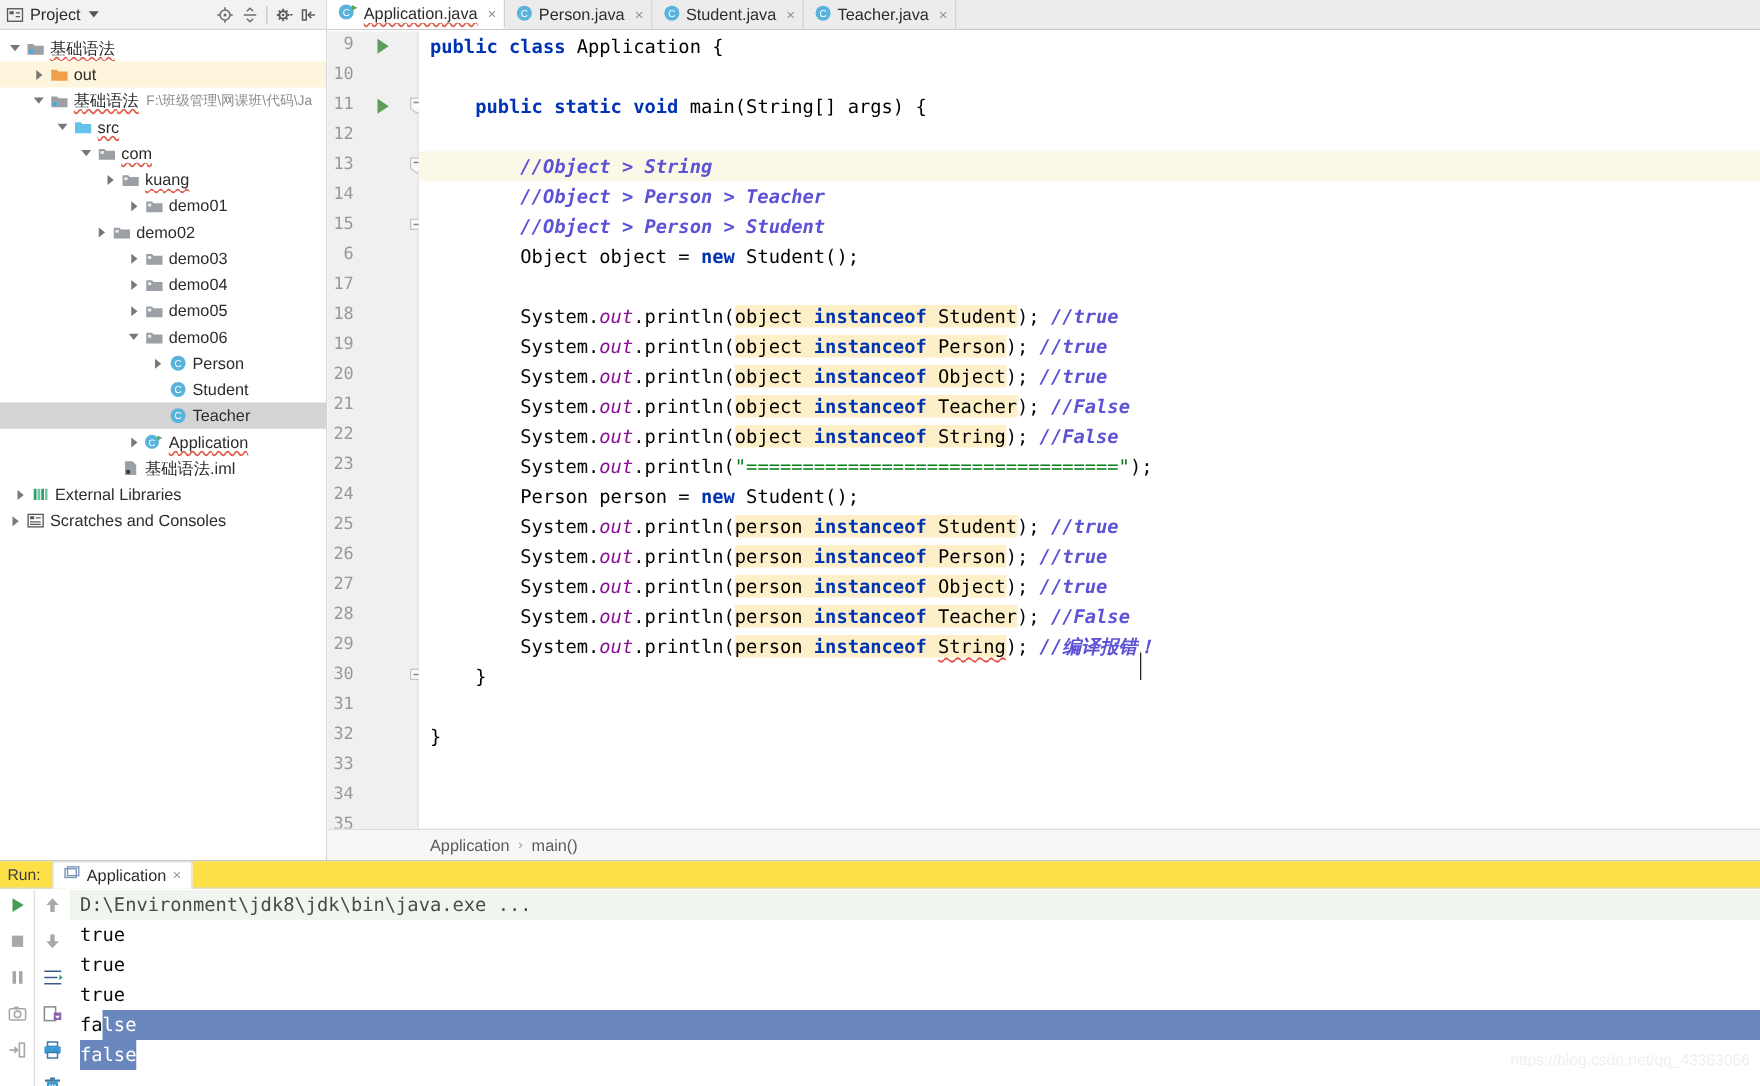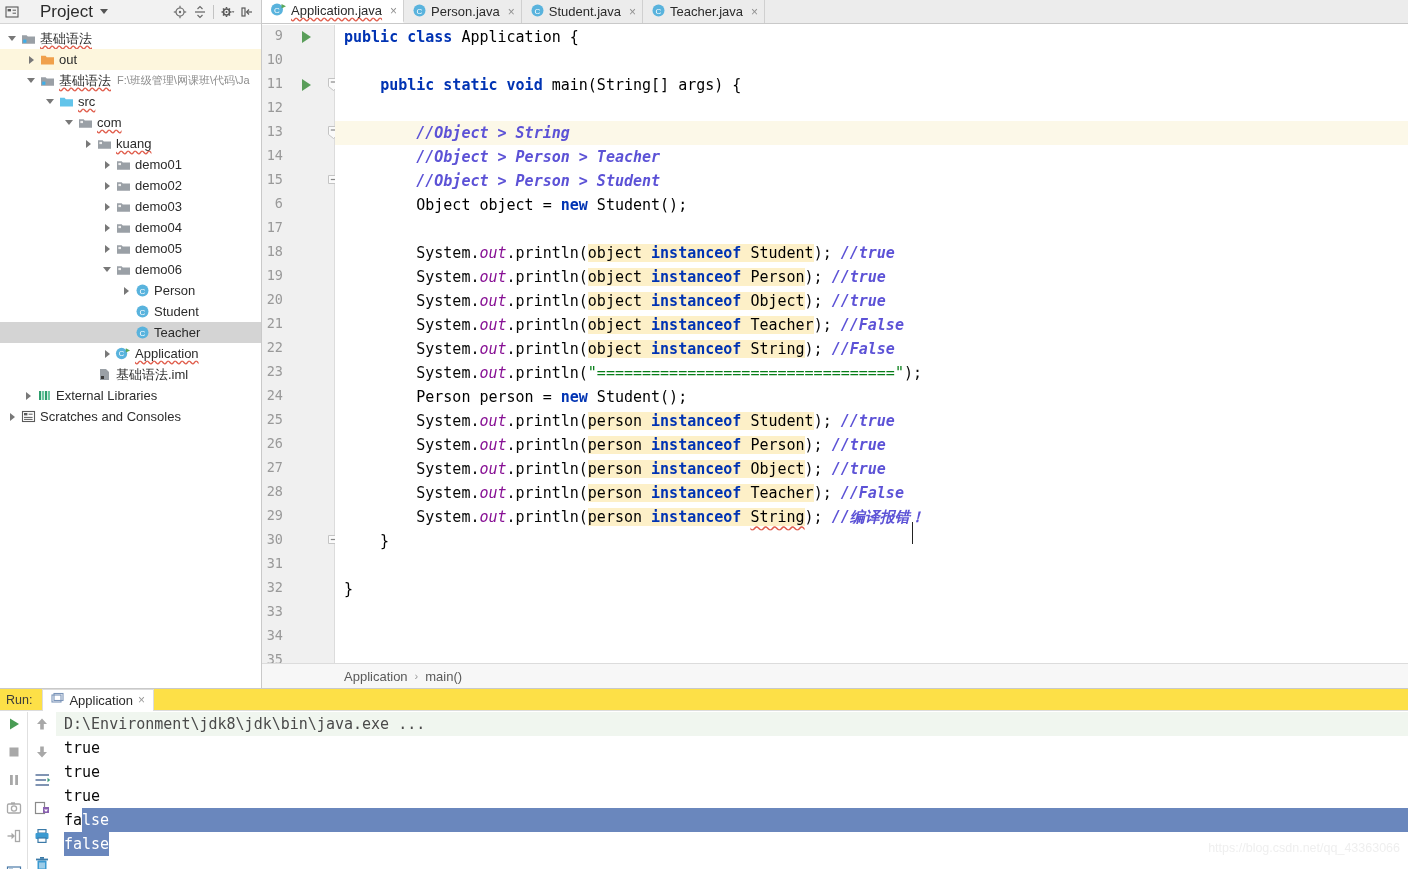--- a/index.html
+++ b/index.html
@@ -14,21 +14,21 @@
   
   #project-panel {
     position: absolute; left: 0; top: 0; width: 262px; height: 688px;
     background: #ffffff; border-right: 1px solid #c9c9c9;
   }
   #project-header {
     height: 24px; background: #f2f2f2; border-bottom: 1px solid #d5d5d5;
     display: flex; align-items: center; padding: 0 4px;
   }
   .ph-icon { width: 16px; height: 16px; display:inline-flex; align-items:center; justify-content:center; }
-  #project-title { font-size: 17px; color: #2b2b2b; margin-left: 20px; }
+  #project-title { font-size: 13px; color: #2b2b2b; margin-left: 4px; }
   .caret-down { width:0;height:0;border-left:4px solid transparent;border-right:4px solid transparent;border-top:5px solid #555; margin-left:7px; }
   #ph-spacer { flex: 1; }
   .ph-btn { width: 20px; height: 20px; display:flex; align-items:center; justify-content:center; }
   .ph-sep { width:1px; height:14px; background:#c3c3c3; margin:0 3px; }
 
   #tree { position: absolute; left:0; top:24px; right:0; bottom:0; overflow:hidden; padding-top:4px; }
   .tree-row {
     height: 21px; display: flex; align-items: center;
     font-size: 13px; color: #2b2b2b; white-space: nowrap; position: relative;
   }
@@ -238,21 +238,21 @@
             <span class="arrow-r"></span>
           </span>
           <span class="ico">
             <svg width="15" height="15" viewBox="0 0 15 15">
               <path d="M1 4.2h4.6l1.2 1.3H14v7.2H1z" fill="#9aa0a6"></path>
               <rect x="2.4" y="5.9" width="2.6" height="2.2" fill="#eeeeee"></rect>
             </svg>
           </span>
           <span class="tlabel">demo01</span>
         </div>
-        <div class="tree-row" style="padding-left: 99px;">
+        <div class="tree-row" style="padding-left: 73px;">
           <span class="tw">
             <span class="arrow-r"></span>
           </span>
           <span class="ico">
             <svg width="15" height="15" viewBox="0 0 15 15">
               <path d="M1 4.2h4.6l1.2 1.3H14v7.2H1z" fill="#9aa0a6"></path>
               <rect x="2.4" y="5.9" width="2.6" height="2.2" fill="#eeeeee"></rect>
             </svg>
           </span>
           <span class="tlabel">demo02</span>
@@ -353,21 +353,21 @@
         <div class="tree-row" style="padding-left: 80px;">
           <span class="tw"></span>
           <span class="ico">
             <svg width="15" height="15" viewBox="0 0 15 15">
               <path d="M3 2h6l3 3v8H3z" fill="#9aa0a6"></path>
               <rect x="4" y="9" width="3" height="3" fill="#3a3a3a"></rect>
             </svg>
           </span>
           <span class="tlabel">基础语法.iml</span>
         </div>
-        <div class="tree-row" style="padding-left: 20px;">
+        <div class="tree-row" style="padding-left: 8px;">
           <span class="tw">
             <span class="arrow-r"></span>
           </span>
           <span class="ico">
             <svg width="15" height="15" viewBox="0 0 15 15">
               <rect x="2" y="3" width="2.2" height="9" fill="#2f9e6e"></rect>
               <rect x="5" y="3" width="2.2" height="9" fill="#6cc7a0"></rect>
               <rect x="8" y="3" width="2.2" height="9" fill="#2f9e6e"></rect>
               <rect x="11" y="3" width="2" height="9" fill="#6cc7a0"></rect>
             </svg>

